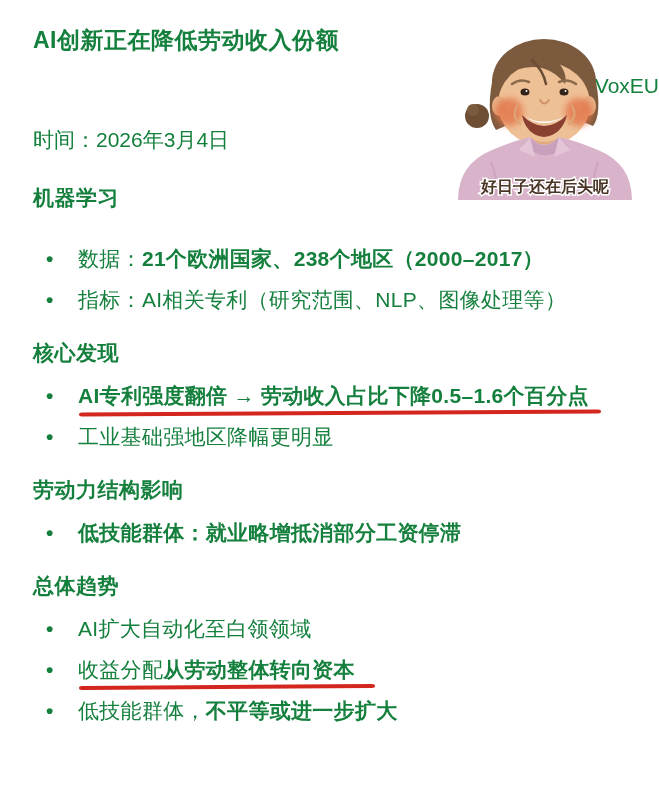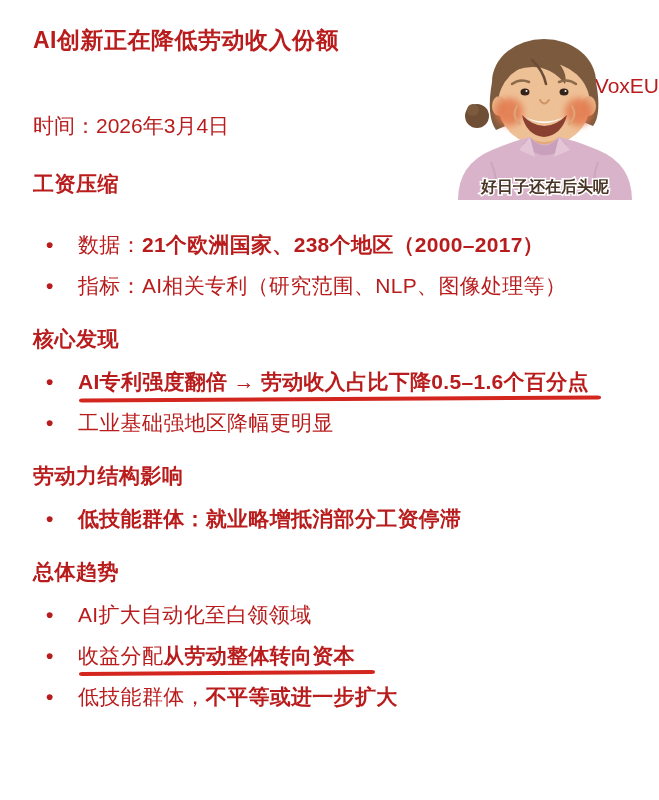--- a/index.html
+++ b/index.html
@@ -6,32 +6,32 @@
   html, body { background: #ffffff; }
   .page {
     position: relative;
     width: 659px;
     height: 800px;
     background: #ffffff;
     overflow: hidden;
     font-family: "Liberation Sans", sans-serif;
     font-size: 21px;
     line-height: 27px;
-    color: #b91c1c;
+    color: #15803d;
     padding: 25px 0 0 33px;
   }
   h1.doc-title {
     font-size: 23px;
     line-height: 30px;
     font-weight: 700;
     letter-spacing: 0.5px;
   }
   p.meta { font-weight: 400; }
   p.meta-source { margin-top: 17px; text-align: right; }
-  p.meta-date  { margin-top: 13px; }
+  p.meta-date  { margin-top: 27px; }
   h3.sec {
     font-size: 21px;
     line-height: 27px;
     font-weight: 700;
     margin-top: 26px;
     letter-spacing: 0.5px;
   }
   h3.sec-first { margin-top: 31px; }
   ul.blist {
     list-style: none;
@@ -79,21 +79,21 @@
 </style>
 </head>
 <body>
 
 <div class="page">
 
   <h1 class="doc-title">AI创新正在降低劳动收入份额</h1>
   <p class="meta meta-source">来源：VoxEU</p>
   <p class="meta meta-date">时间：2026年3月4日</p>
 
-  <h3 class="sec sec-first">工资压缩</h3>
+  <h3 class="sec sec-first">机器学习</h3>
   <ul class="blist blist-lg">
     <li>
       <span><span>数据：</span><span class="b">21个欧洲国家、238个地区（2000–2017）</span></span>
     </li>
     <li>
       <span><span>指标：AI相关专利（研究范围、NLP、图像处理等）</span><span class="b"></span></span>
     </li>
   </ul>
 
   <h3 class="sec">核心发现</h3>

